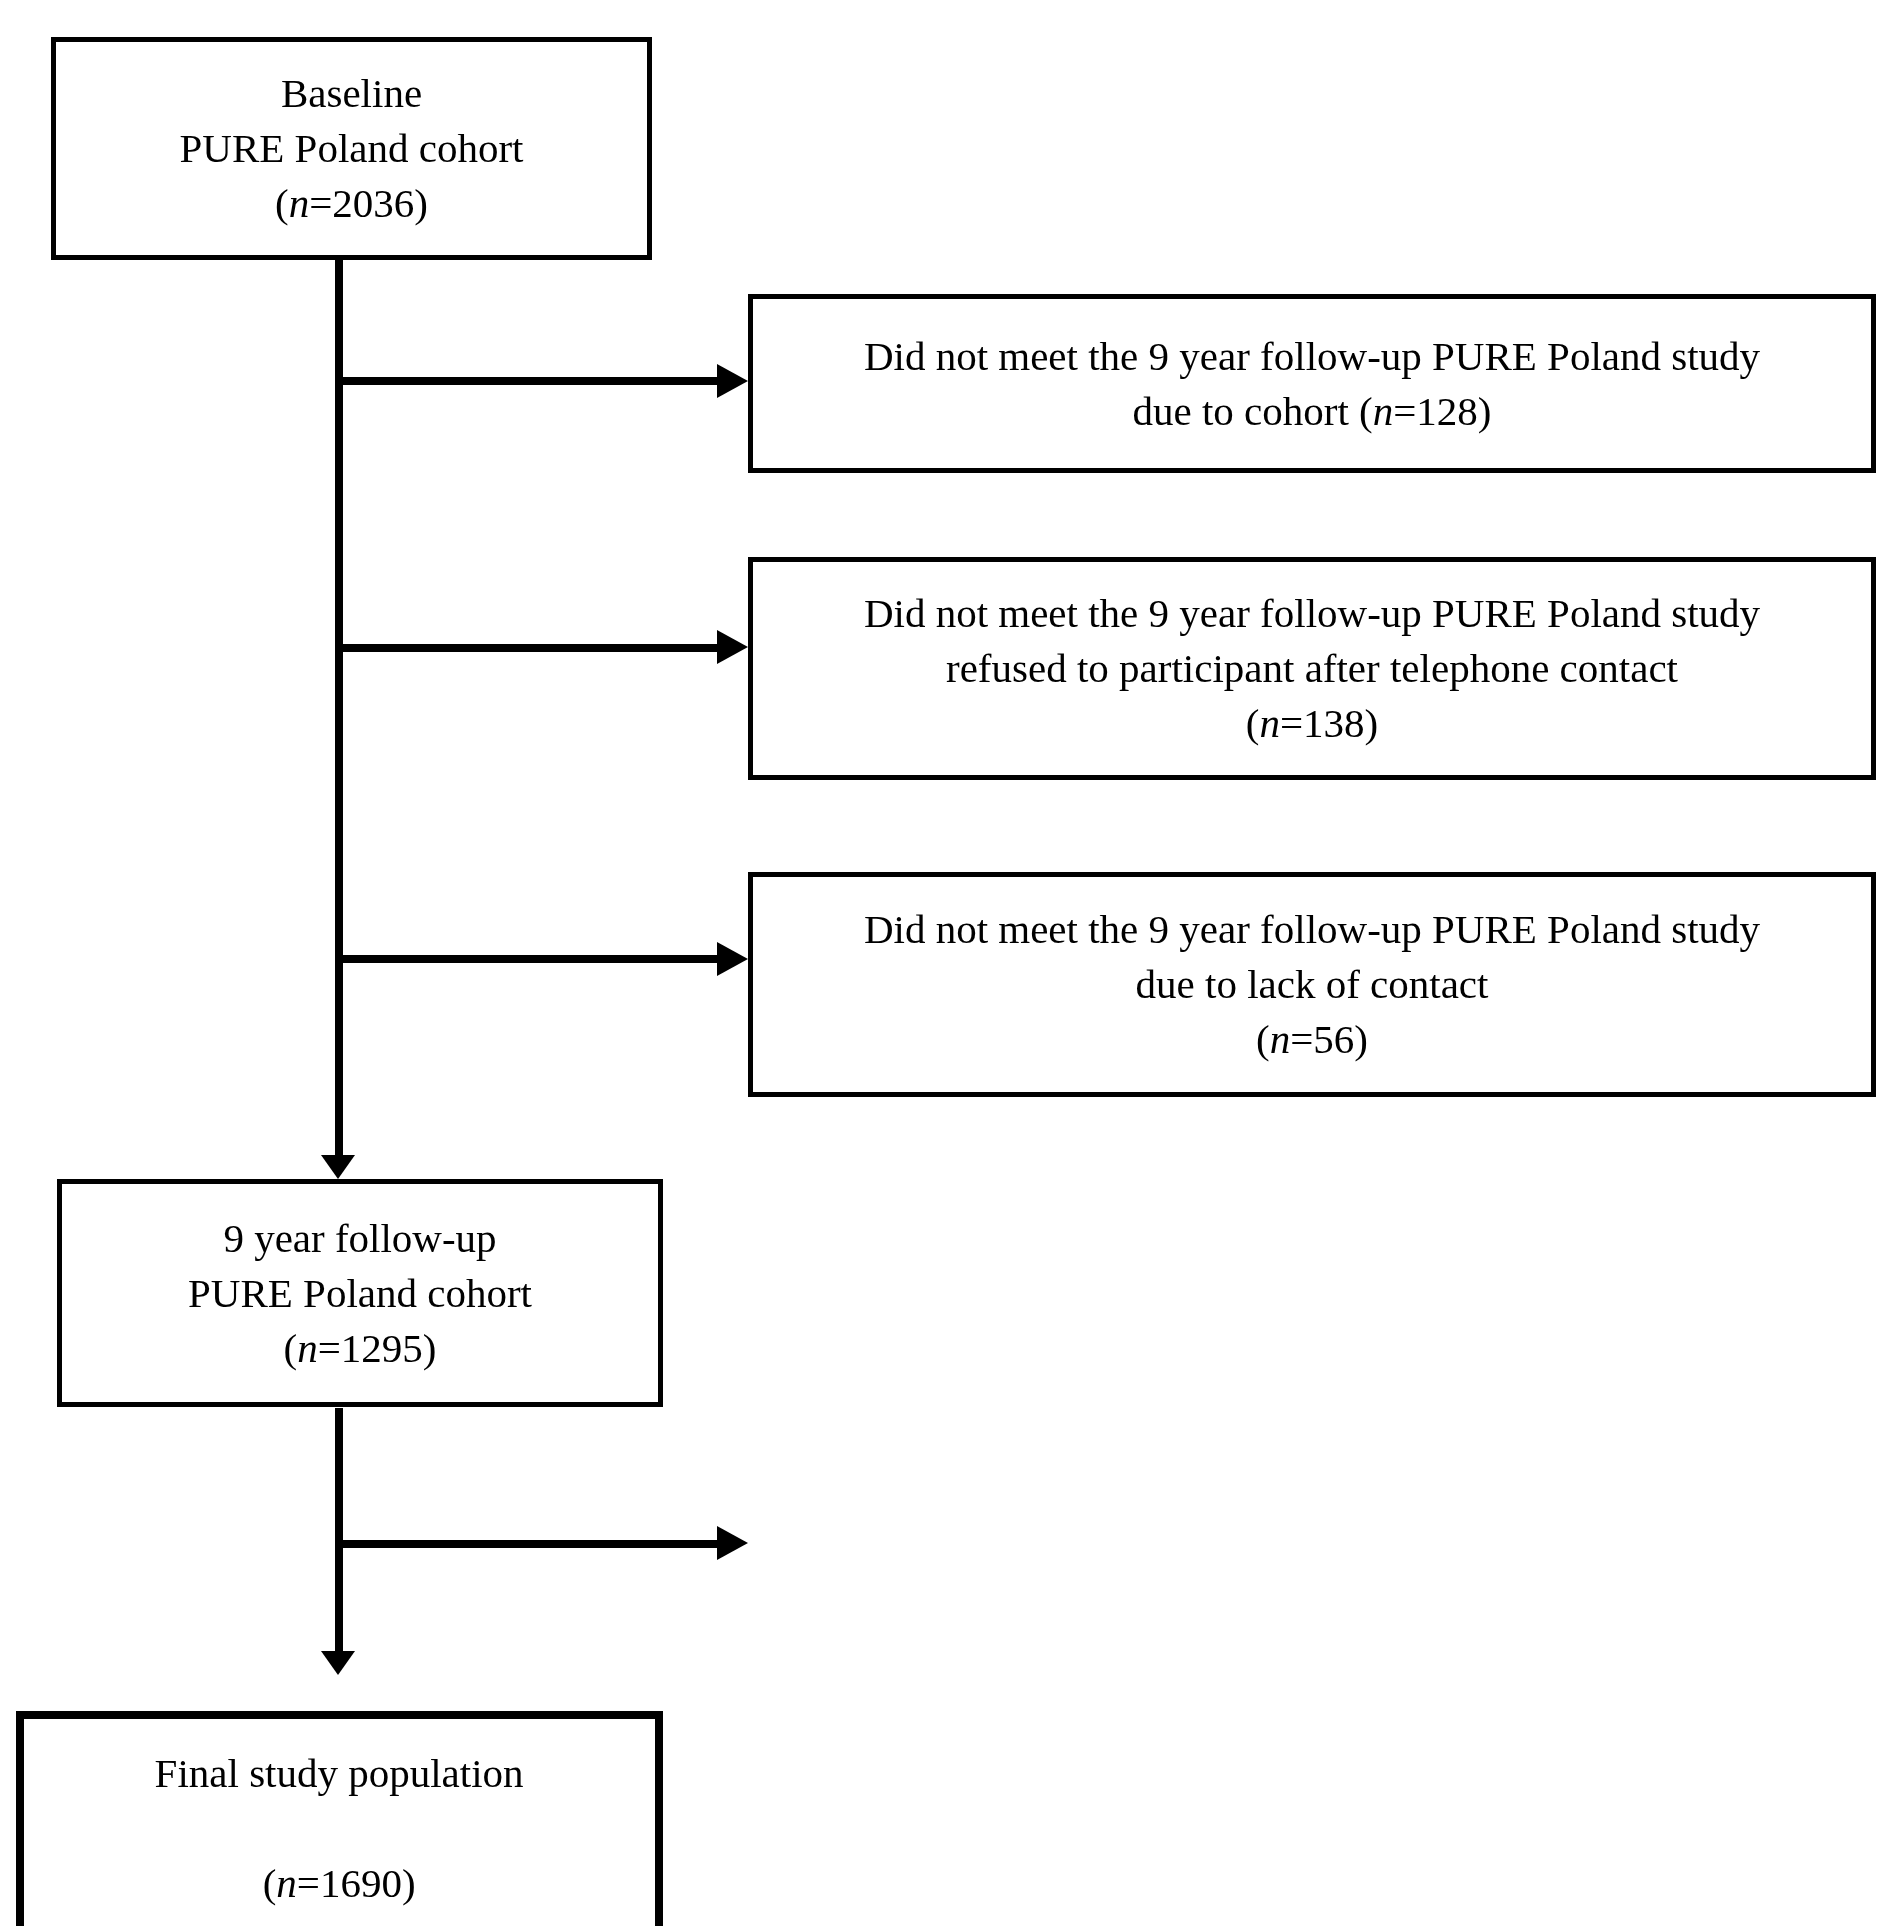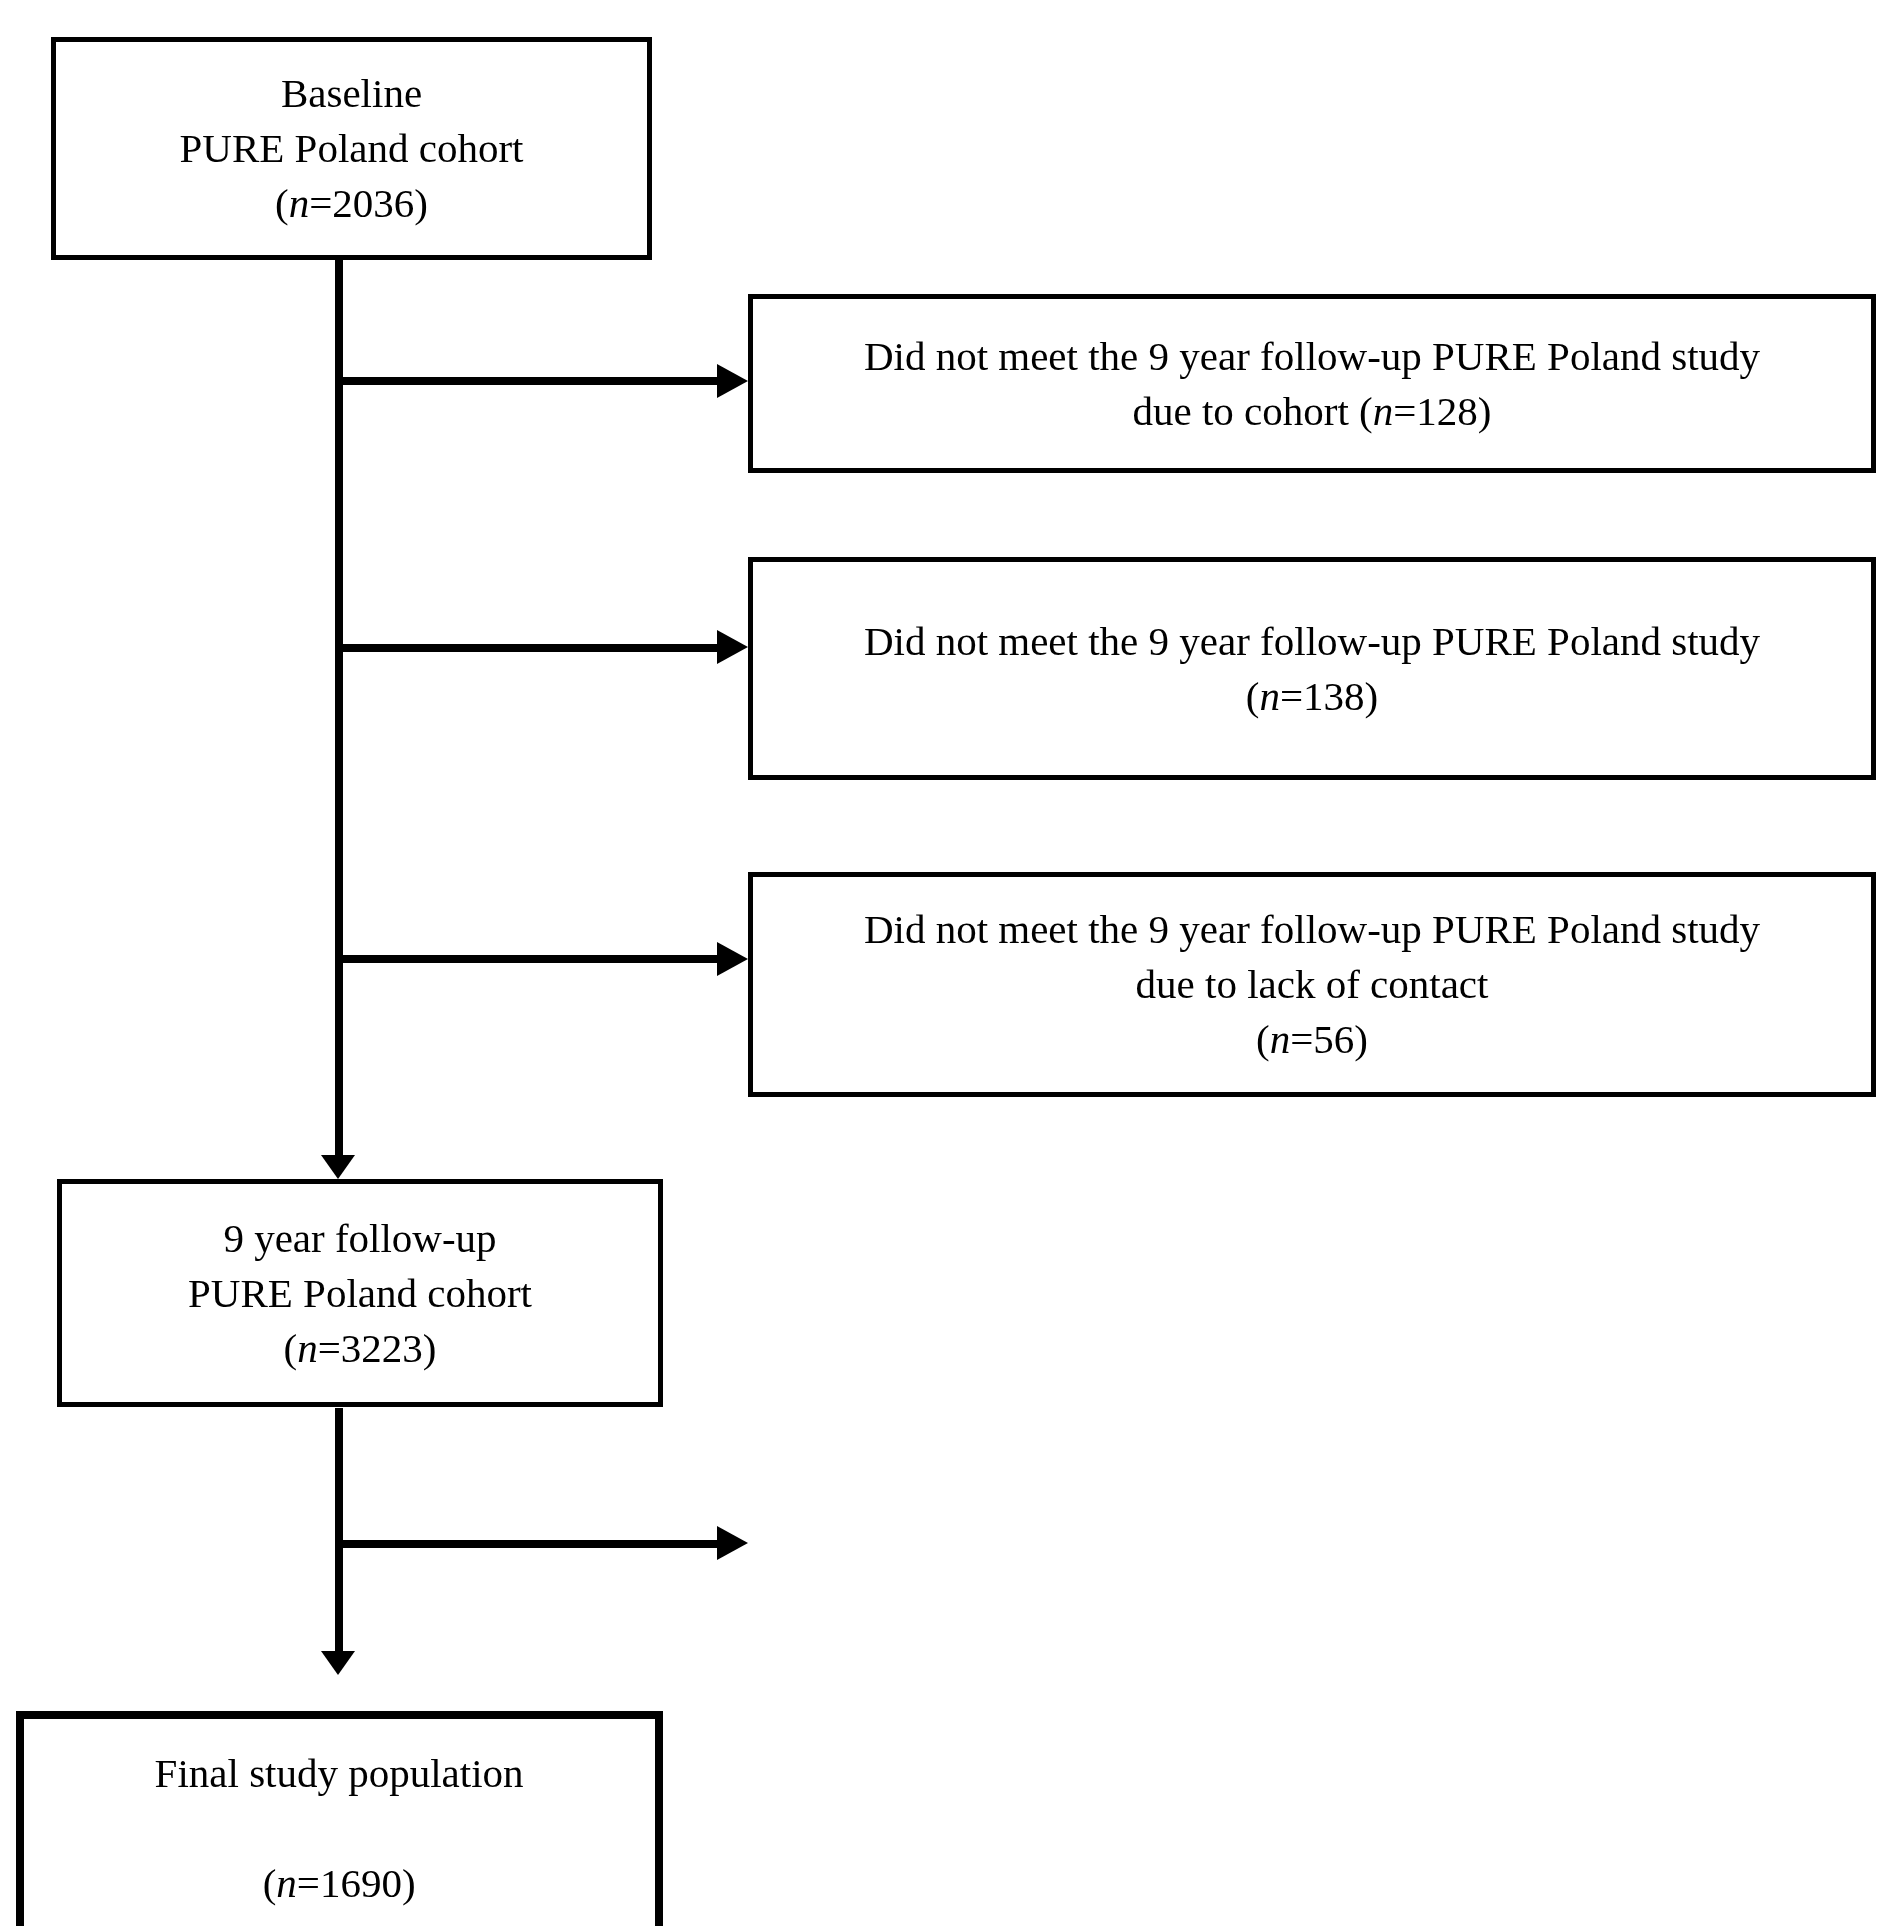--- a/index.html
+++ b/index.html
@@ -85,20 +85,23 @@
     <div class="ln">
       <span>due to cohort (</span><i class="nvar">n</i><span>=128)</span>
     </div>
   </div>
 
   <div class="fbox" style="left:748px; top:557px; width:1128px; height:223px;">
     <div class="ln">
       <span>Did not meet the 9 year follow-up PURE Poland study</span>
     </div>
     <div class="ln">
+      <span>refused to participant after telephone contact</span>
+    </div>
+    <div class="ln">
       <span>(</span><i class="nvar">n</i><span>=138)</span>
     </div>
   </div>
 
   <div class="fbox" style="left:748px; top:872px; width:1128px; height:225px;">
     <div class="ln">
       <span>Did not meet the 9 year follow-up PURE Poland study</span>
     </div>
     <div class="ln">
       <span>due to lack of contact</span>
@@ -109,21 +112,21 @@
   </div>
 
   <div class="fbox" style="left:57px; top:1179px; width:606px; height:228px;text-align:center;">
     <div class="ln">
       <span>9 year follow-up</span>
     </div>
     <div class="ln">
       <span>PURE Poland cohort</span>
     </div>
     <div class="ln">
-      <span>(</span><i class="nvar">n</i><span>=3223)</span>
+      <span>(</span><i class="nvar">n</i><span>=1295)</span>
     </div>
   </div>
 
 
   <div class="fbox final" style="left:15.6px; top:1675px; width:647px; height:234px;">
     <div class="ln">
       <span>Final study population</span>
     </div>
     <div class="ln gap">
       <span>(</span><i class="nvar">n</i><span>=1690)</span>

